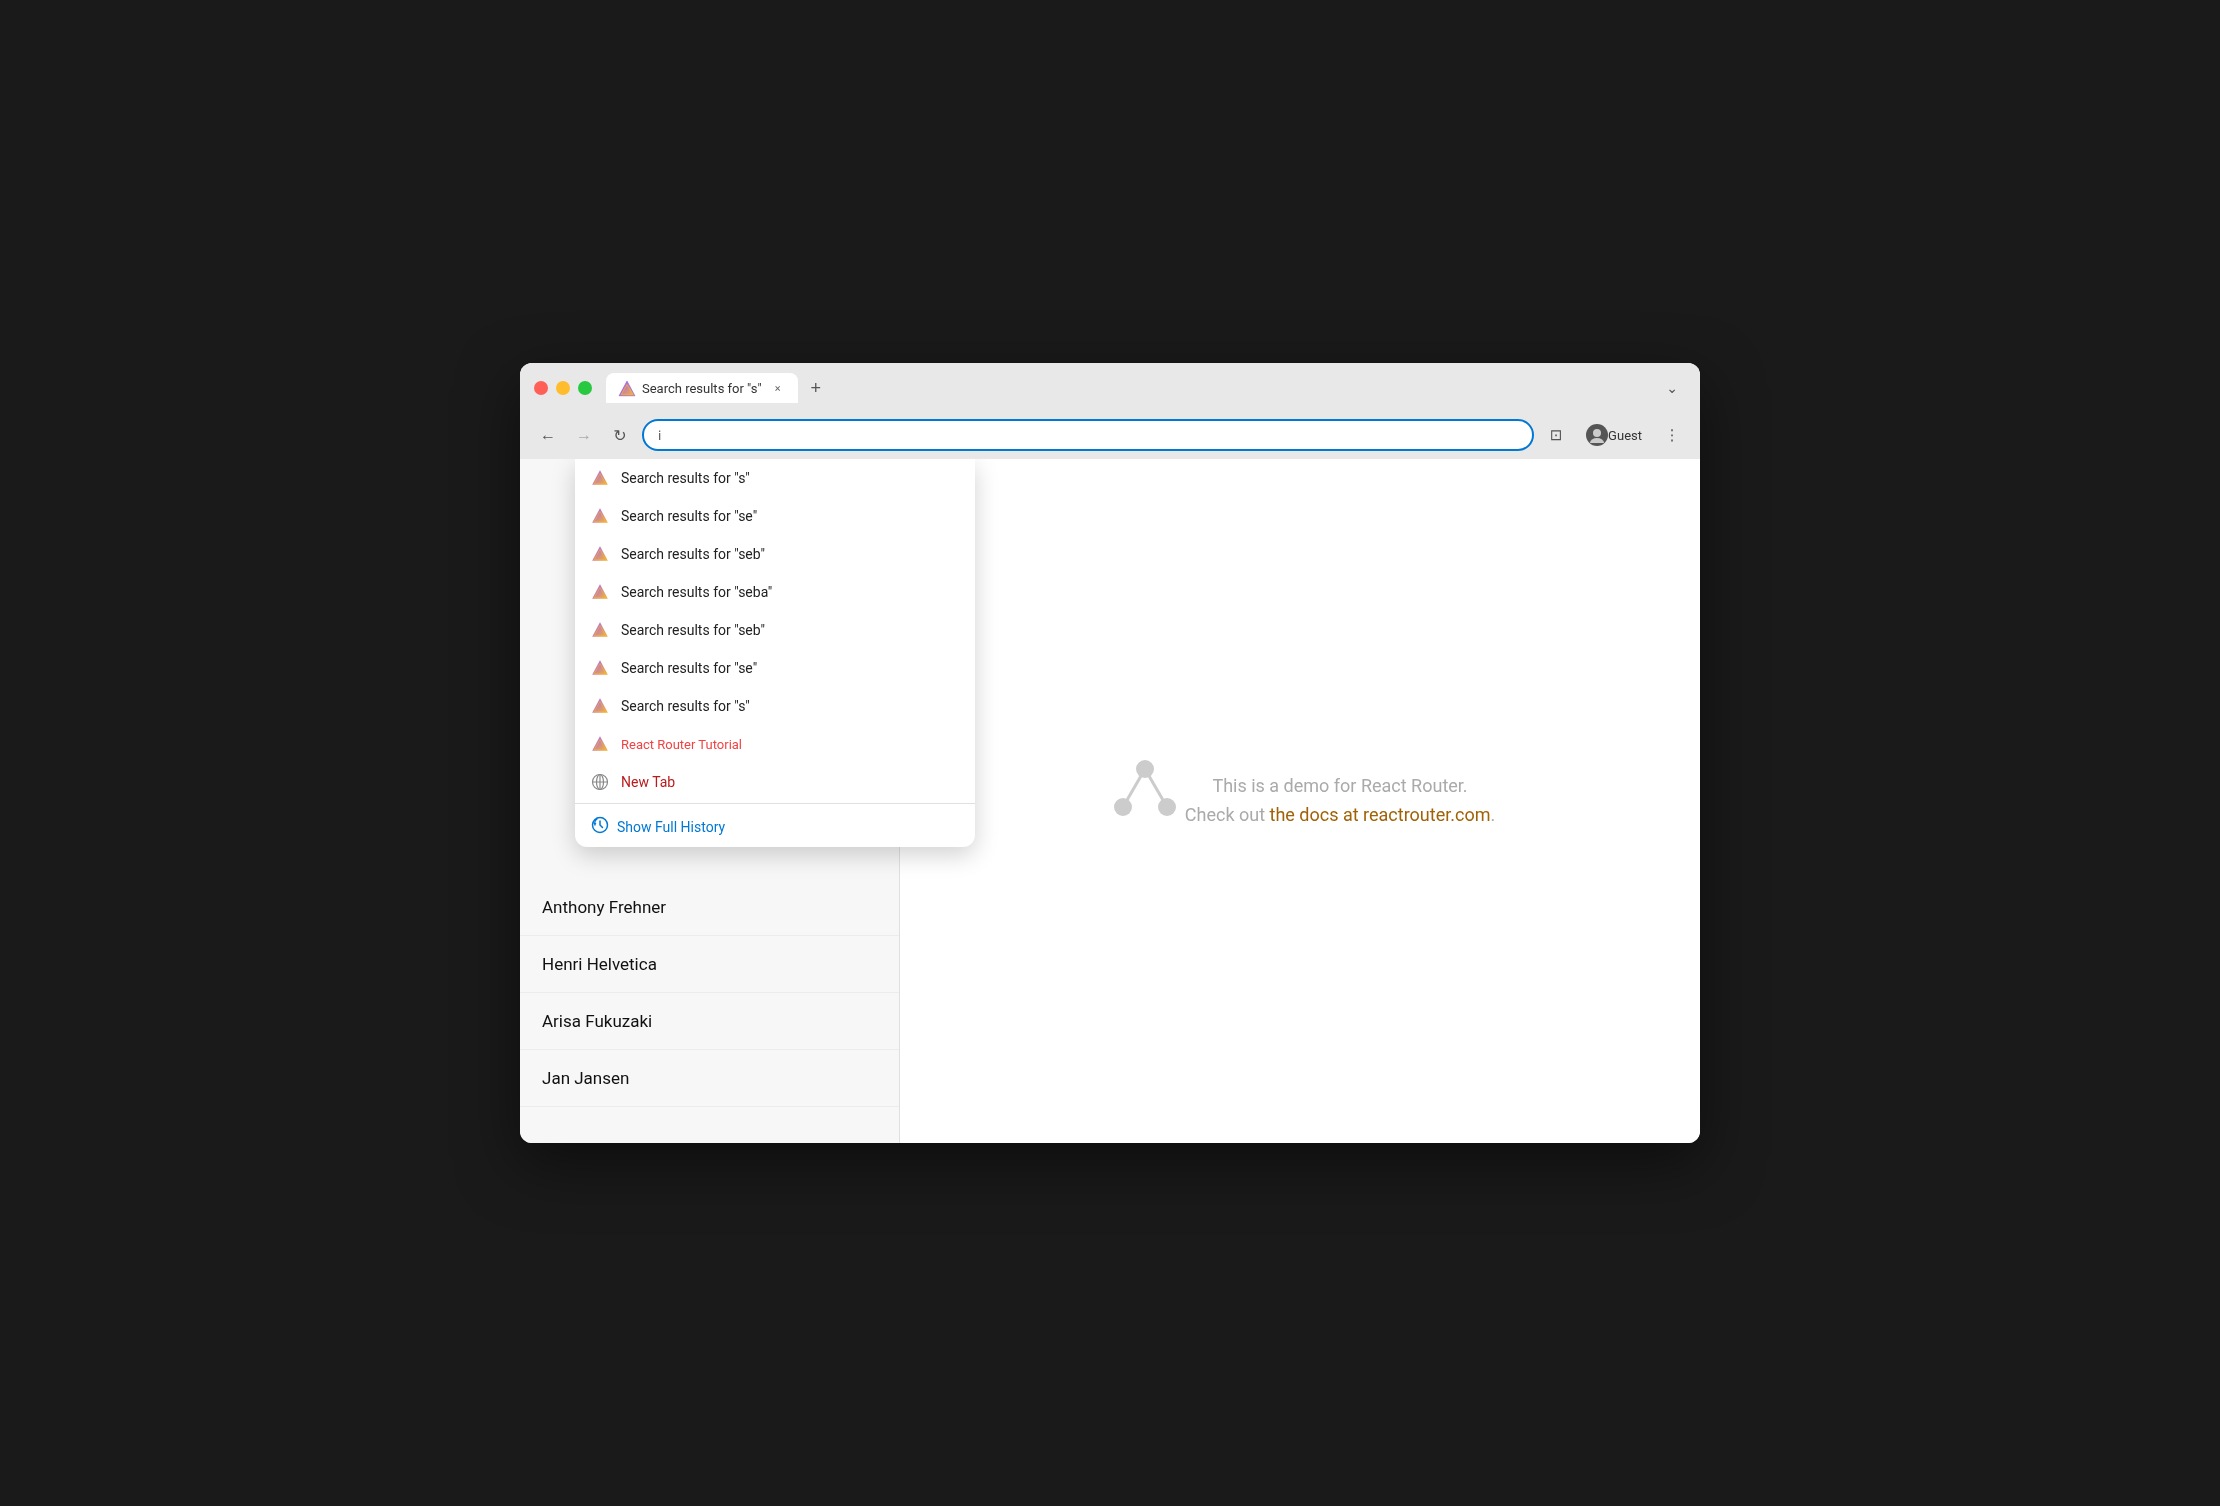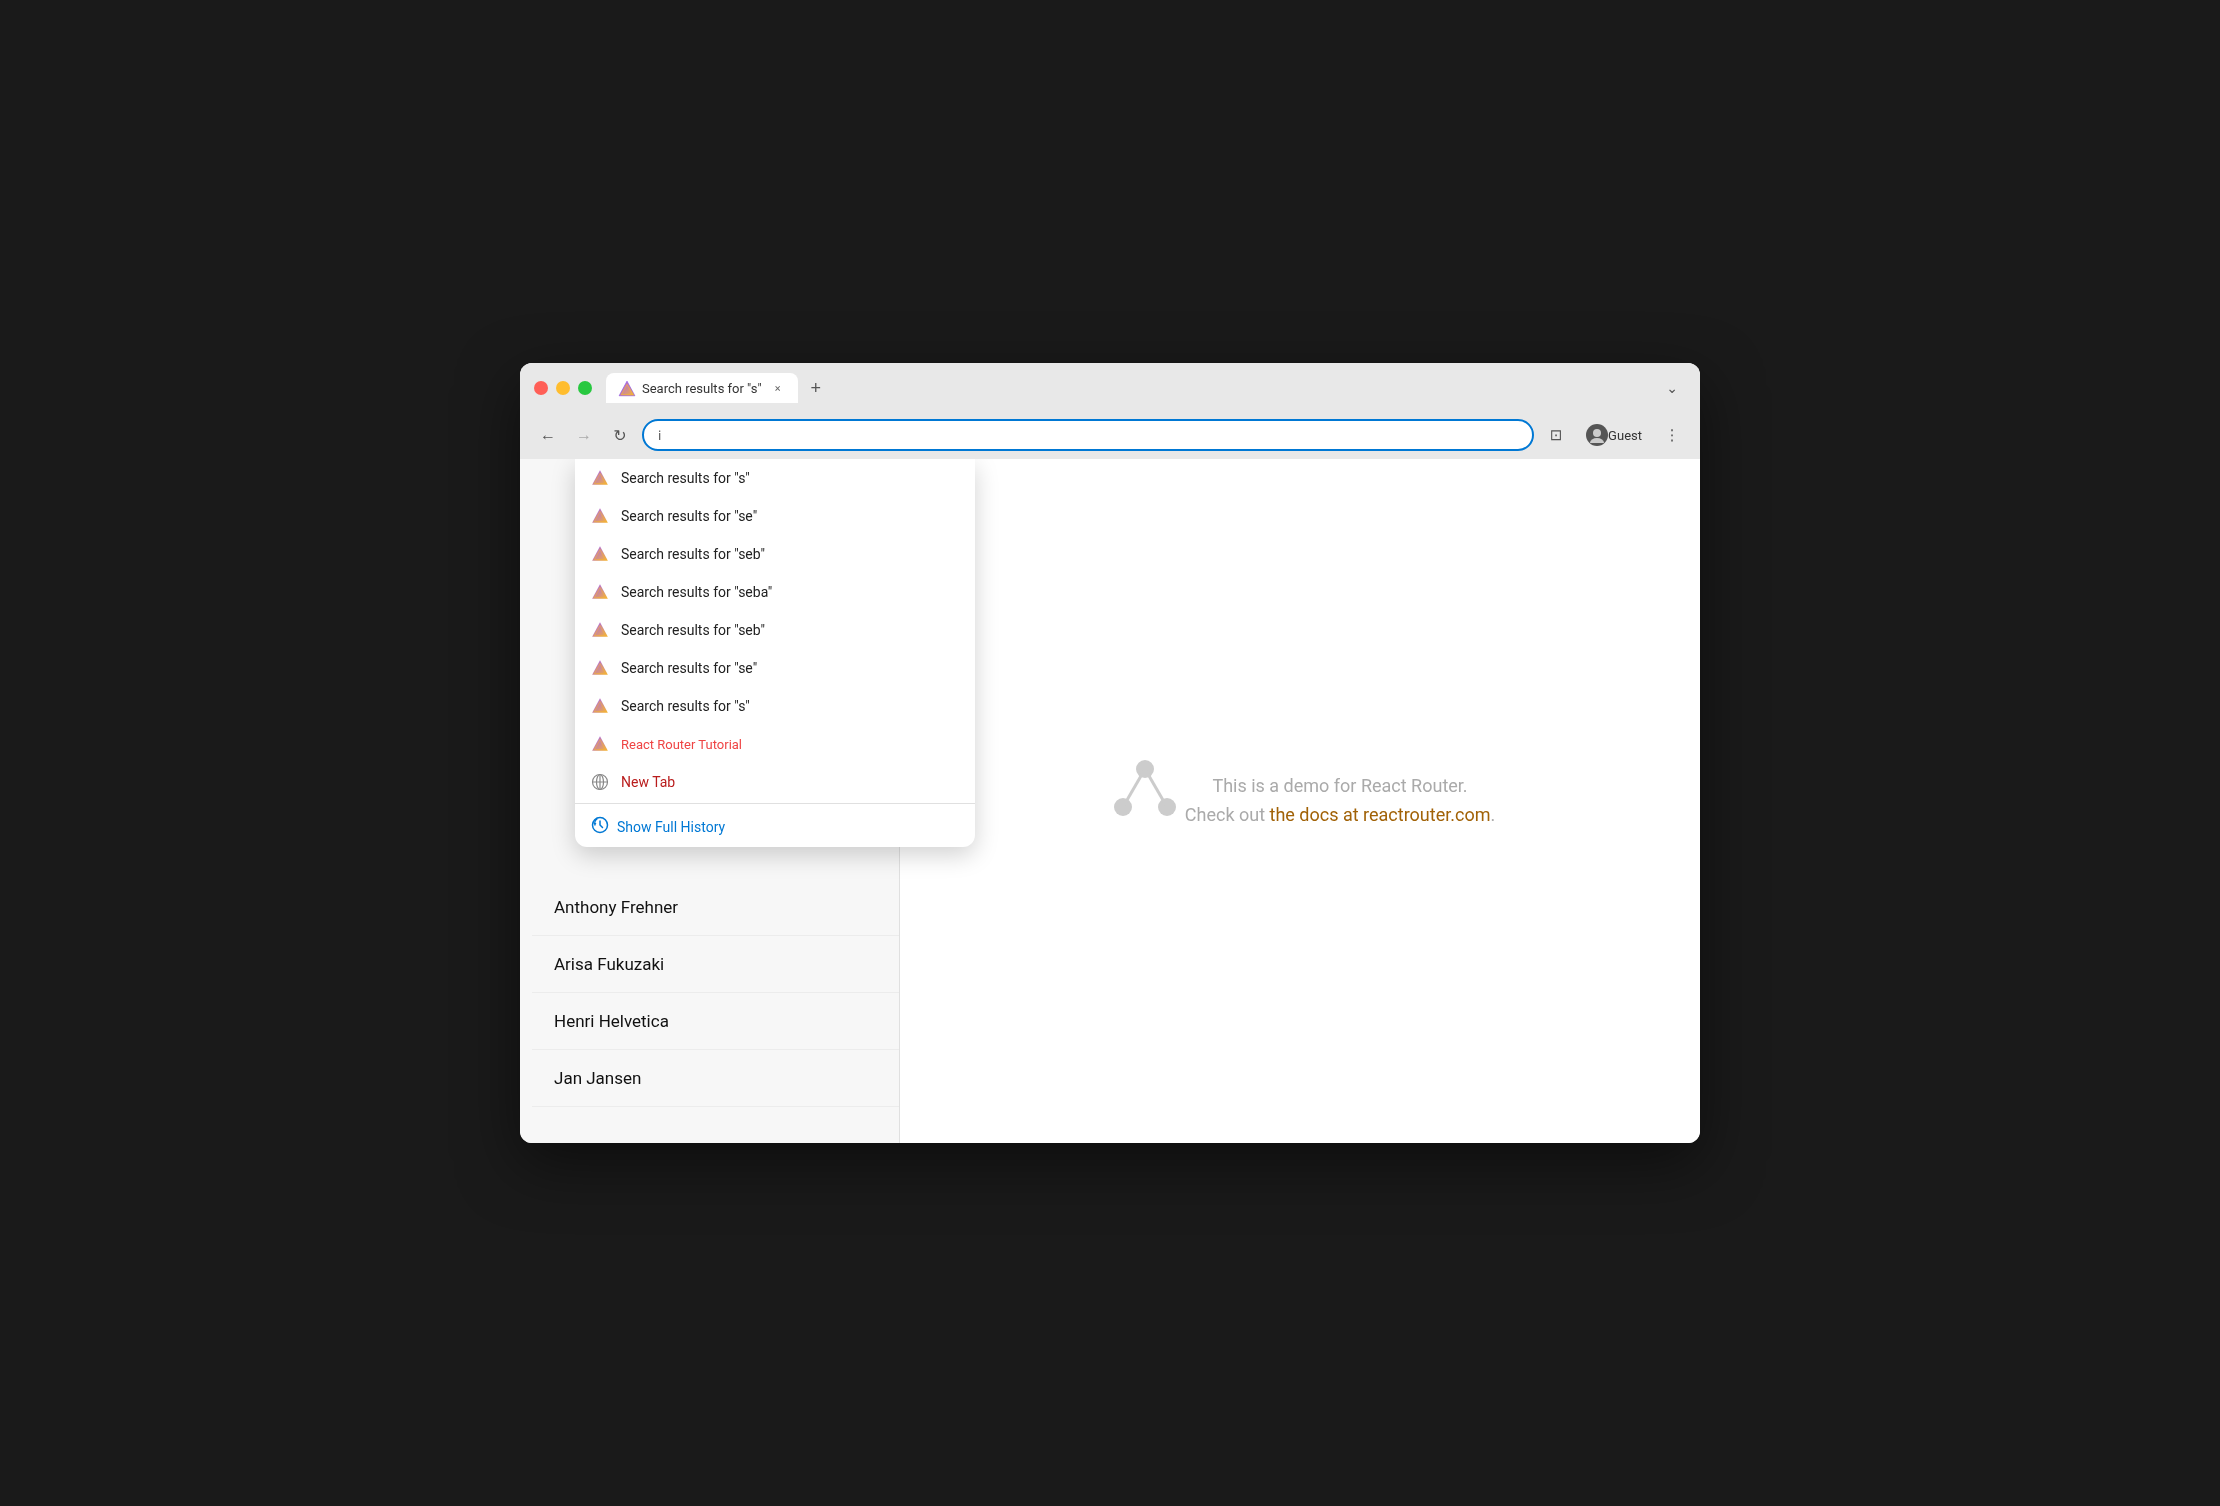--- a/index.html
+++ b/index.html
@@ -299,21 +299,20 @@
       overflow-y: auto;
       padding-top: 420px; 
     }
 
     .contact-item {
       padding: 18px 22px;
       font-size: 17px;
       color: #111;
       border-bottom: 1px solid #ececec;
       cursor: pointer;
-      margin-left: 12px;
     }
 
     
     .app-main {
       flex: 1;
       display: flex;
       flex-direction: row;
       align-items: center;
       justify-content: center;
       background: #ffffff;
@@ -546,22 +545,22 @@
             <path d="M4 9 L2.5 7 L5.5 7 Z" fill="#0078d4"></path>
           </svg>
         </span>
         <span>Show Full History</span>
       </div>
     </div>
 
     <div class="app-sidebar">
       <div id="contacts-container">
           <div class="contact-item">Anthony Frehner</div>
+          <div class="contact-item">Henri Helvetica</div>
           <div class="contact-item">Arisa Fukuzaki</div>
-          <div class="contact-item">Henri Helvetica</div>
           <div class="contact-item">Jan Jansen</div>
         </div>
 
     </div>
 
     <div class="app-main">
       <div class="react-router-logo">
         <svg width="80" height="60" viewBox="0 0 80 60">
           <circle cx="18" cy="50" r="9" fill="#cccccc"></circle>
           <circle cx="62" cy="50" r="9" fill="#cccccc"></circle>

